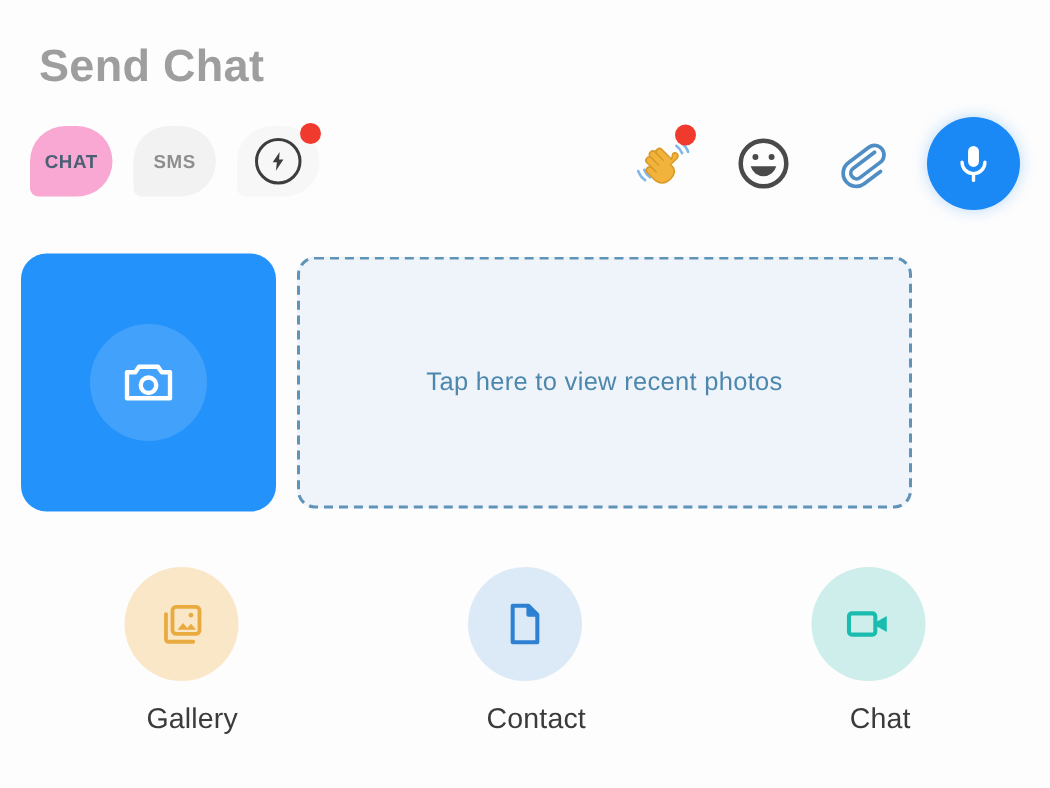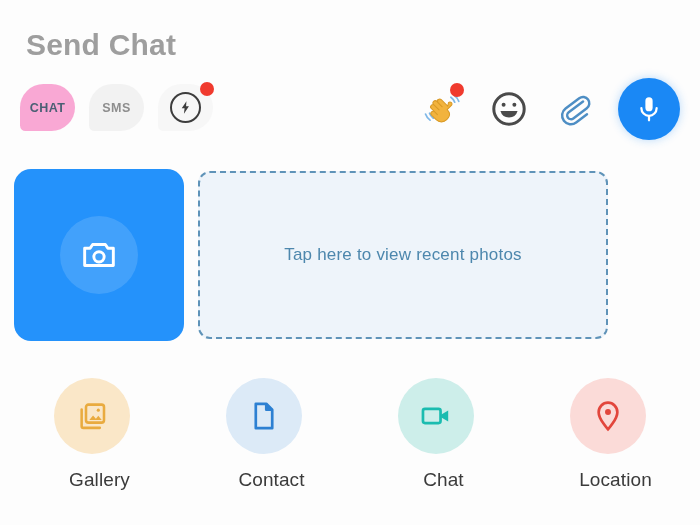--- a/index.html
+++ b/index.html
@@ -303,25 +303,14 @@
         <svg width="34" height="34" viewBox="0 0 24 24" aria-hidden="true">
           <rect x="2.8" y="7" width="12.4" height="10" rx="1.4" fill="none" stroke="#1bbcb0" stroke-width="1.9"></rect>
           <path d="M15.2 11.3l5.4-3.1v7.6l-5.4-3.1z" fill="#1bbcb0"></path>
         </svg>
       </span>
     </span>
     <span class="shortcut-label">Chat</span>
   </div>
 
 
-  <div class="shortcut">
-    <span class="shortcut-circle" style="background:#fbdbd8">
-      <span>
-        <svg width="34" height="34" viewBox="0 0 24 24" aria-hidden="true">
-          <path d="M12 2.6c-3.7 0-6.6 3-6.6 6.7 0 4.9 6.6 12.1 6.6 12.1s6.6-7.2 6.6-12.1c0-3.7-3-6.7-6.6-6.7z" fill="none" stroke="#e2463c" stroke-width="1.9"></path>
-          <circle cx="12" cy="9.2" r="2.1" fill="#e2463c"></circle>
-        </svg>
-      </span>
-    </span>
-    <span class="shortcut-label">Location</span>
-  </div>
 
 </div>
 
 </body></html>

